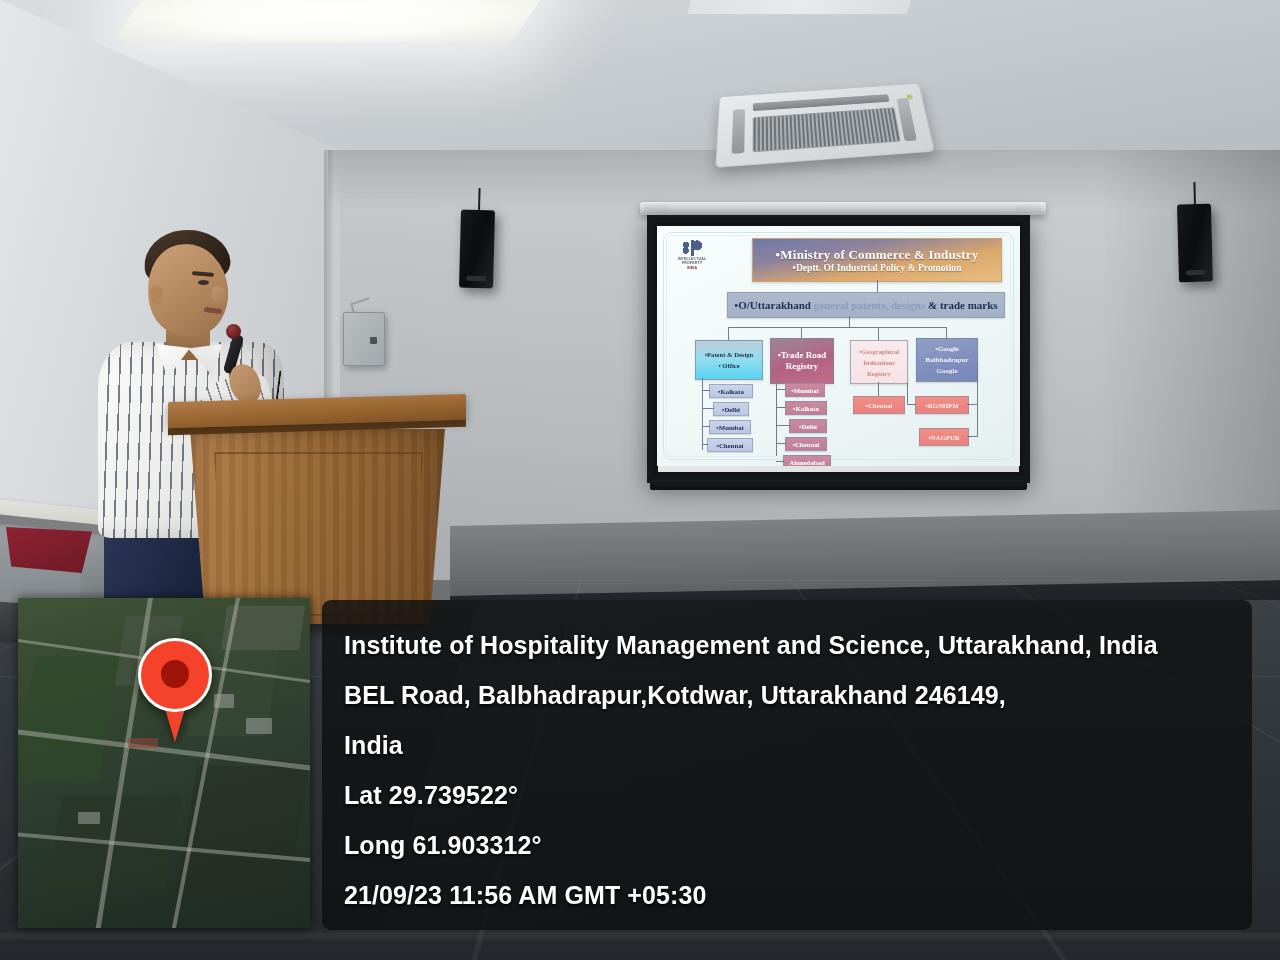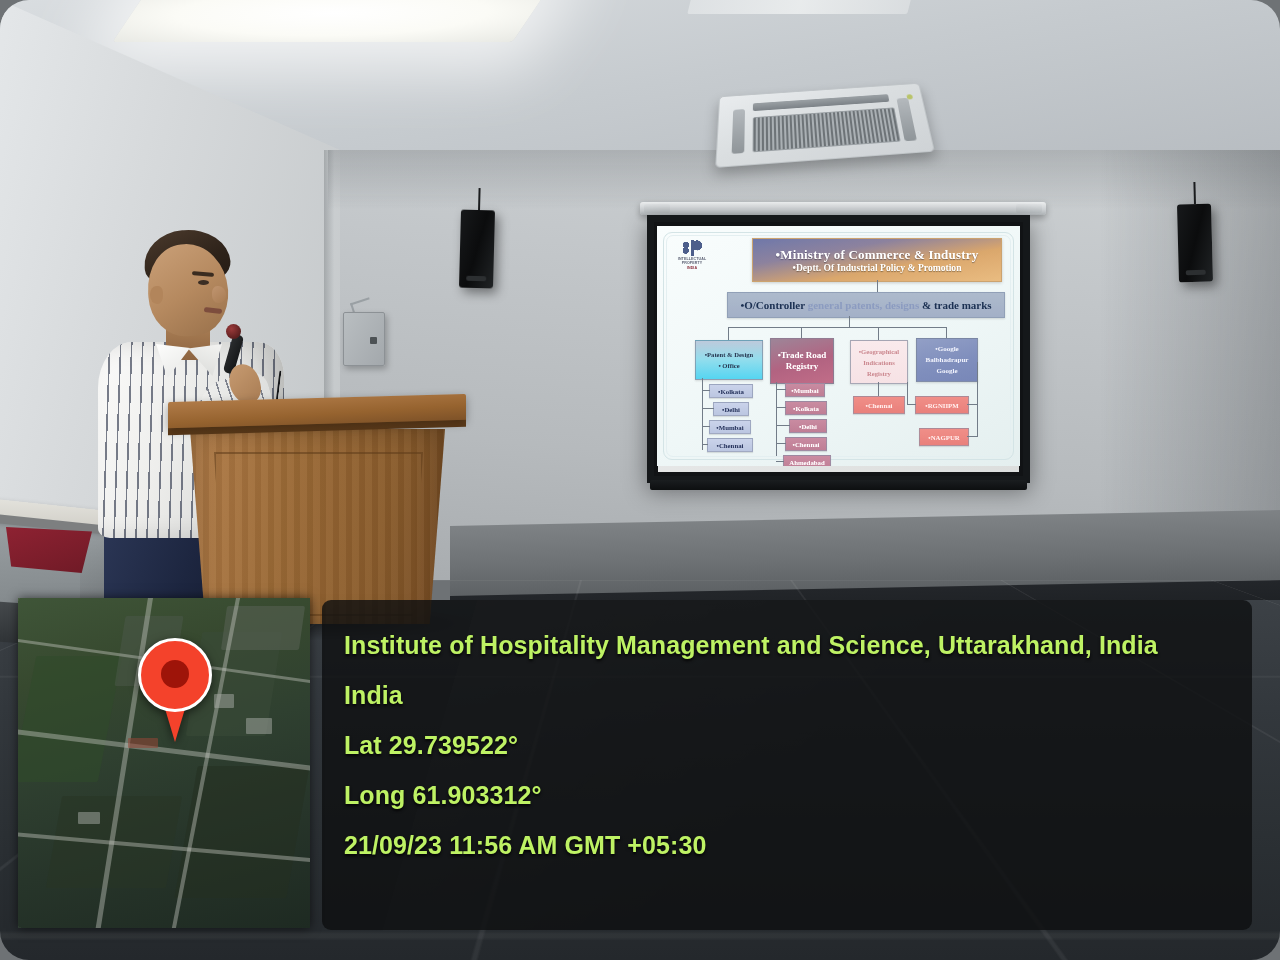--- a/index.html
+++ b/index.html
@@ -4,21 +4,21 @@
 <style>
   html,body{margin:0;padding:0;background:#000;}
   body{font-family:"Liberation Sans",sans-serif;}
 
   #stage{
     position:relative;width:1280px;height:960px;overflow:hidden;
     background:#6e7275;
   }
 
   
-  .room{position:absolute;inset:0;overflow:hidden;border-radius:29px;}
+  .room{position:absolute;inset:0;overflow:hidden;}
 
   
   .ceiling{
     position:absolute;left:0;top:0;width:1280px;height:215px;
     background:linear-gradient(170deg,#d9dde0 0%,#c6cbcf 45%,#b3b8bd 100%);
   }
   .ceiling-grid{
     position:absolute;left:-180px;top:-60px;width:1700px;height:330px;
     transform:perspective(520px) rotateX(58deg);
     transform-origin:50% 100%;
@@ -484,21 +484,21 @@
   }
 
   .info-panel{
     position:absolute;left:322px;top:600px;width:930px;height:330px;
     background:rgba(14,15,16,.80);
     border-radius:9px;
     box-sizing:border-box;
     padding:20px 22px 12px 22px;
   }
   .info-line{
-    color:#bef264;font-size:25px;font-weight:600;letter-spacing:.1px;
+    color:#ffffff;font-size:25px;font-weight:600;letter-spacing:.1px;
     line-height:50px;white-space:nowrap;
     text-shadow:0 2px 3px rgba(0,0,0,.85);
   }
 
   .map-thumb{
     position:absolute;left:18px;top:598px;width:292px;height:330px;
     overflow:hidden;
     background:
       linear-gradient(118deg,rgba(255,255,255,.05) 0 2px,transparent 2px 60px),
       linear-gradient(28deg,rgba(255,255,255,.045) 0 2px,transparent 2px 56px),
@@ -599,21 +599,21 @@
       </div>
 
       <div class="ministry-box">
         <div class="ministry-l1">•Ministry of Commerce &amp;  Industry</div>
         <div class="ministry-l2">•Deptt. Of Industrial Policy &amp; Promotion</div>
       </div>
 
       <div class="connector vline" style="left:220px;top:54px;height:12px;"></div>
 
       <div class="controller-box">
-        <div class="controller-txt"><span>•O/Controller </span><span class="faded">general patents, designs</span><span> &amp; trade marks</span></div>
+        <div class="controller-txt"><span>•O/Uttarakhand </span><span class="faded">general patents, designs</span><span> &amp; trade marks</span></div>
       </div>
 
       <div class="connector vline" style="left:192px;top:90px;height:12px;"></div>
       <div class="connector hline" style="left:71px;top:101px;width:218px;"></div>
       <div class="connector vline" style="left:71px;top:101px;height:13px;"></div>
       <div class="connector vline" style="left:144px;top:101px;height:11px;"></div>
       <div class="connector vline" style="left:221px;top:101px;height:13px;"></div>
       <div class="connector vline" style="left:289px;top:101px;height:11px;"></div>
 
       <div class="node pd">
@@ -705,20 +705,21 @@
     <div class="podium-shadow"></div>
     <div class="podium-body"></div>
     <div class="podium-panel"></div>
     <div class="podium-lip"></div>
     <div class="podium-top"></div>
   </div>
 
 
   <div class="info-panel">
     <div class="info-line">Institute of Hospitality Management and Science, Uttarakhand, India</div>
+    <div class="info-line">BEL Road, Balbhadrapur,Kotdwar, Uttarakhand 246149,</div>
     <div class="info-line">India</div>
     <div class="info-line">Lat 29.739522°</div>
     <div class="info-line">Long 61.903312°</div>
     <div class="info-line">21/09/23 11:56 AM GMT +05:30</div>
   </div>
 
   <div class="map-thumb">
     <div class="map-field mf1"></div>
     <div class="map-field mf2"></div>
     <div class="map-field mf3"></div>

